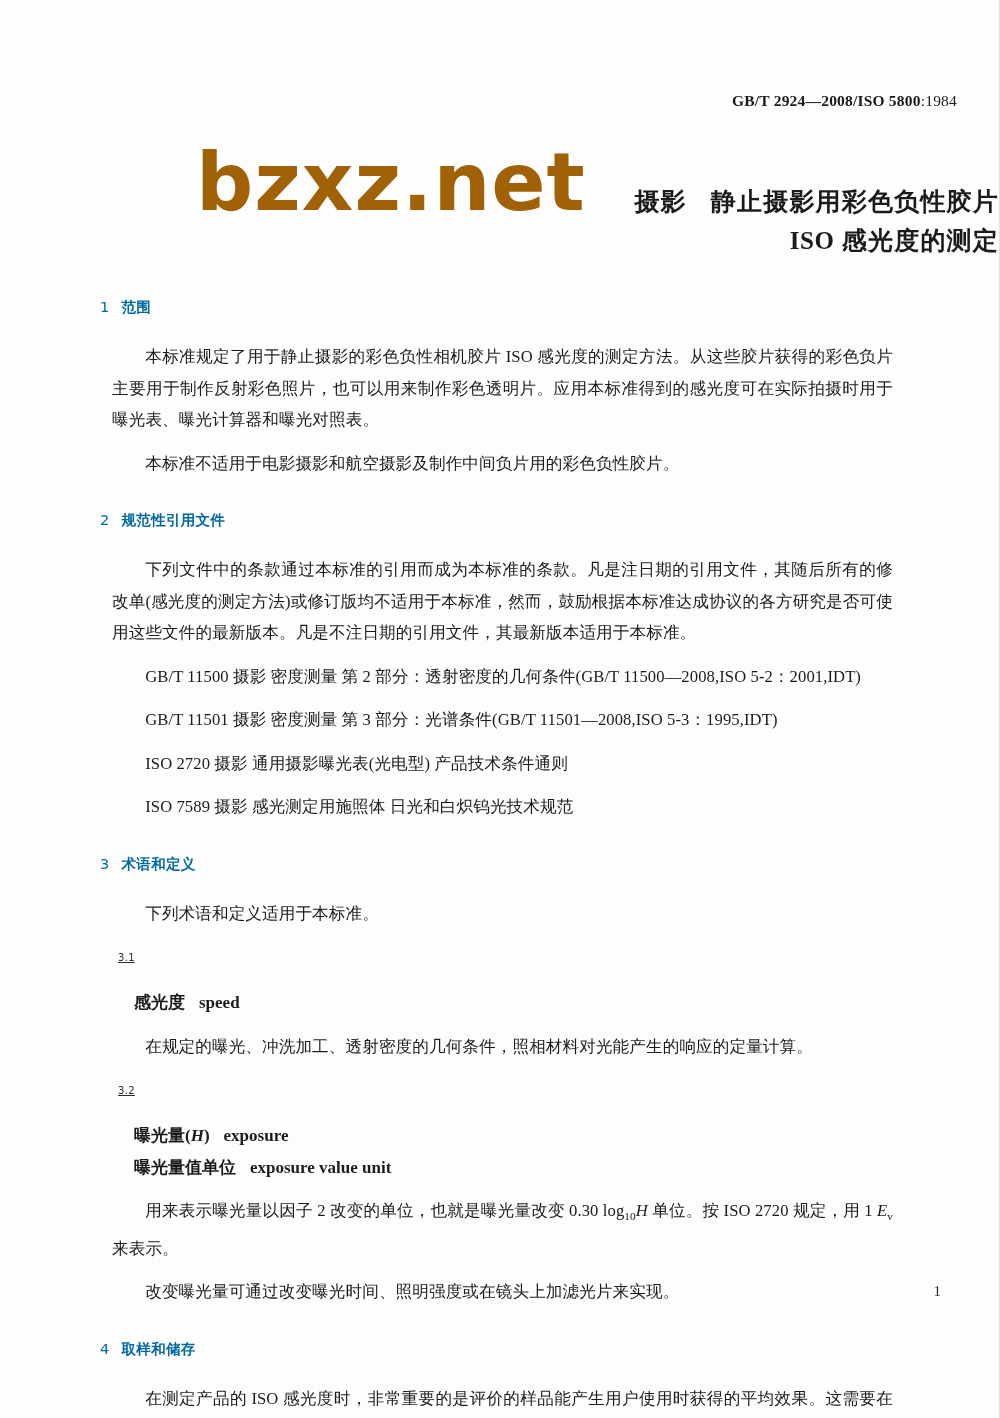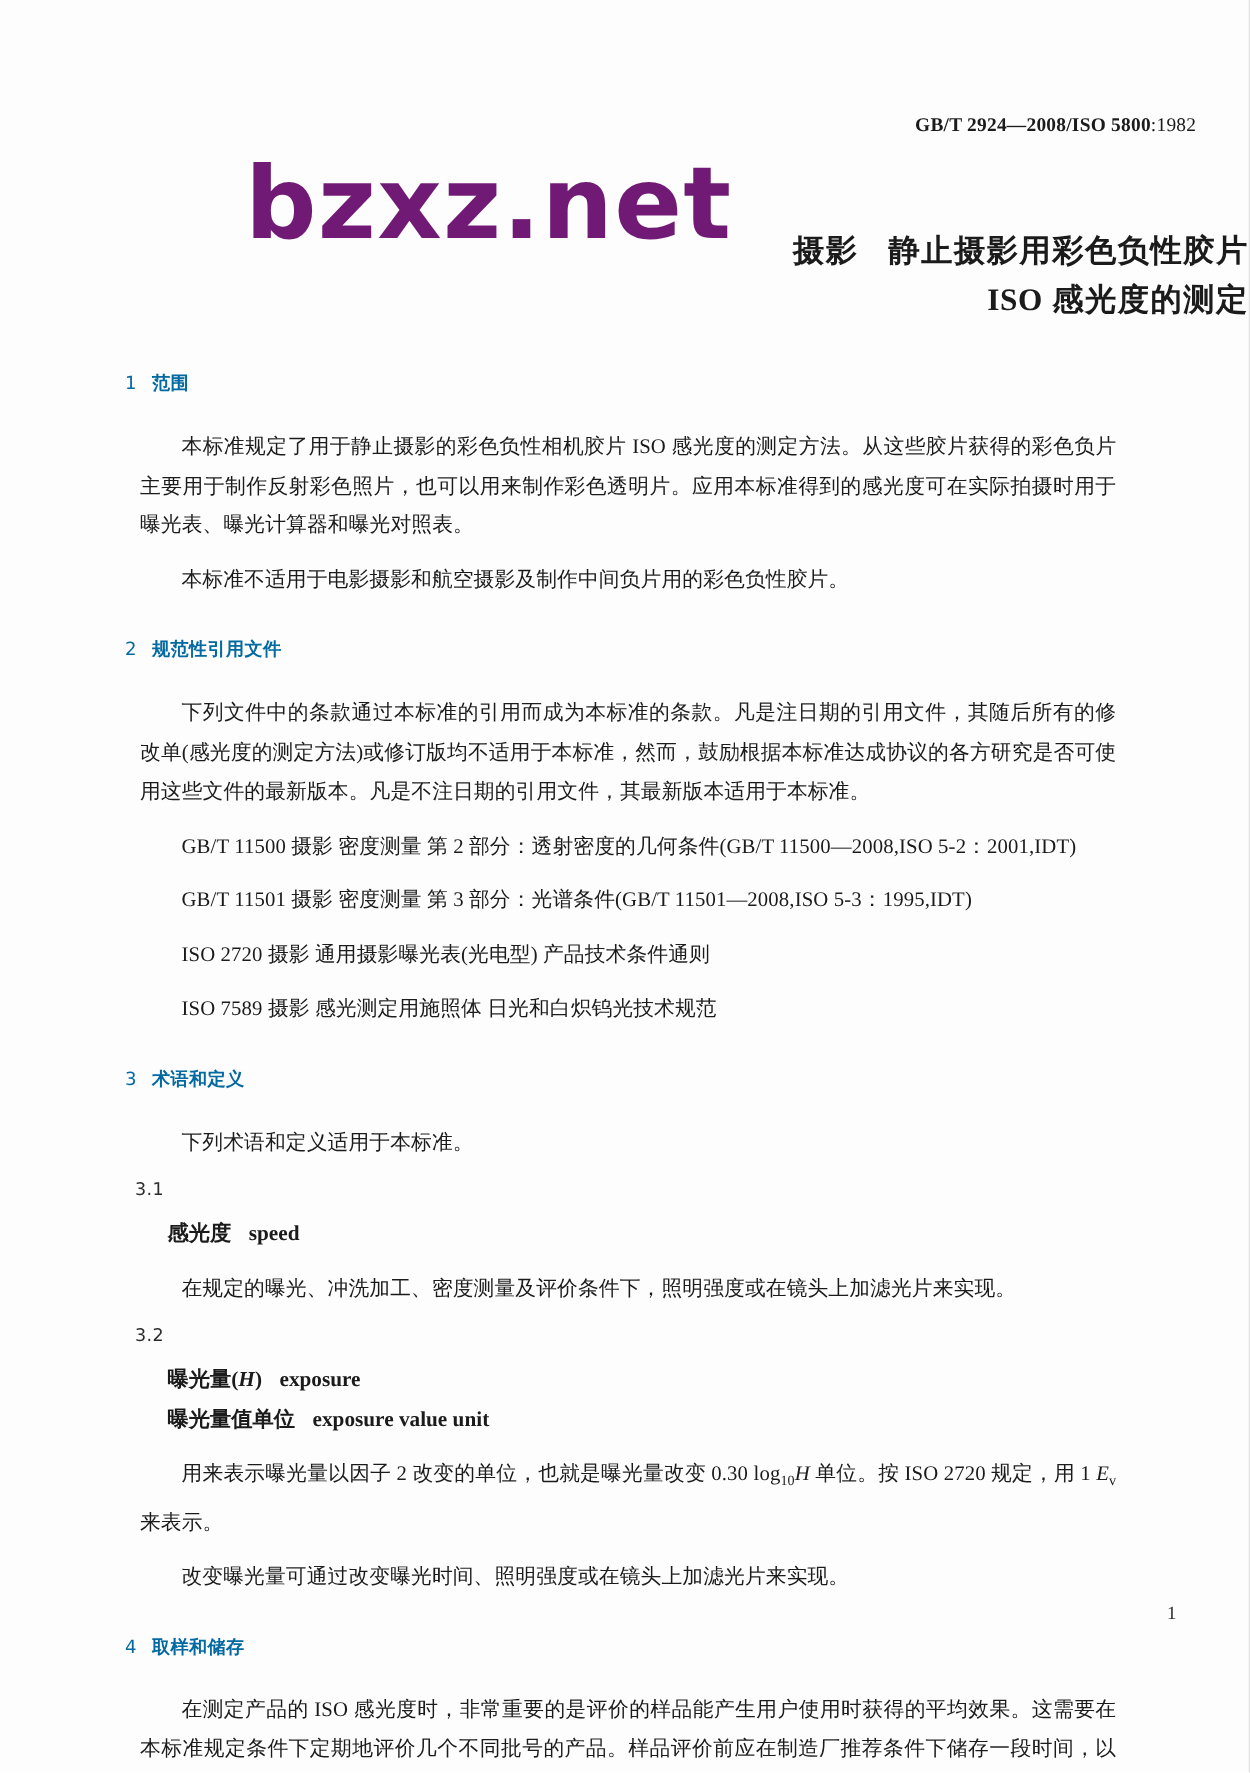--- a/index.html
+++ b/index.html
@@ -18,26 +18,26 @@
     width: 1000px;
     height: 1418px;
     background: #fdfdfd;
     border-right: 1px solid #e3e3e3;
     overflow: hidden;
   }
   
   .watermark {
     position: absolute;
     left: 196px;
-    top: 116px;
+    top: 136px;
     font-family: "DejaVu Sans", sans-serif;
     font-weight: bold;
     font-size: 80px;
     letter-spacing: 1px;
-    color: #701a75;
+    color: #a16207;
     user-select: none;
     pointer-events: none;
     z-index: 0;
     white-space: nowrap;
   }
   
   .run-head {
     position: absolute;
     right: 42px;
     top: 92px;
@@ -76,26 +76,27 @@
     font-family: "DejaVu Sans", sans-serif;
     font-size: 14.5px;
     font-weight: bold;
     color: #0369a1;
     letter-spacing: .3px;
     line-height: 22px;
   }
   h2.sec .num { font-weight: normal; }
   h2.sec .gap { display: inline-block; width: 12px; }
   .clause {
-    margin: 8px;
+    margin: 18px;
     font-family: "DejaVu Sans", sans-serif;
-    font-size: 14px;
+    font-size: 10px;
     color: #2b2b2b;
     line-height: 22px;
     letter-spacing: .3px;
+    text-decoration: underline;
   }
   p.para {
     margin: 12px;
     font-size: 16.6px;
     line-height: 31.5px;
     text-align: justify;
     text-justify: inter-ideograph;
     letter-spacing: .1px;
   }
   p.indent { text-indent: 2em; }
@@ -124,21 +125,21 @@
   }
 </style>
 </head>
 <body>
 
 <div class="page">
 
   <div class="watermark">bzxz.net</div>
 
   <div class="run-head">
-    <span class="b">GB/T 2924—2008/ISO 5800</span><span>:</span><span>1982</span>
+    <span class="b">GB/T 2924—2008/ISO 5800</span><span>:</span><span>1984</span>
   </div>
 
   <div class="title-block">
     <div class="title-line">
       <span>摄影</span><span class="sp"></span><span>静止摄影用彩色负性胶片</span>
     </div>
     <div class="title-line">
       <span class="lat">ISO</span>&nbsp;<span>感光度的测定</span>
     </div>
   </div>
@@ -169,21 +170,21 @@
     <h2 class="sec">
       <span class="num">3</span><span class="gap"></span><span>术语和定义</span>
     </h2>
     <div class="sp1"></div>
     <p class="para indent">下列术语和定义适用于本标准。</p>
 
     <div class="clause">3.1</div>
     <div class="term">
       <span>感光度</span><span class="gap"></span><span>speed</span>
     </div>
-    <p class="para indent">在规定的曝光、冲洗加工、密度测量及评价条件下，照明强度或在镜头上加滤光片来实现。</p>
+    <p class="para indent">在规定的曝光、冲洗加工、透射密度的几何条件，照相材料对光能产生的响应的定量计算。</p>
 
     <div class="clause">3.2</div>
     <div class="term">
       <span>曝光量(<i class="sym">H</i>)</span><span class="gap"></span><span>exposure</span>
     </div>
 
     <div class="term">
       <span>曝光量值单位</span><span class="gap"></span><span>exposure value unit</span>
     </div>
     <p class="para indent">用来表示曝光量以因子 2 改变的单位，也就是曝光量改变 <span class="nb">0.30 log<sub>10</sub><i class="sym">H</i></span> 单位。按 ISO 2720 规定，用 1 <i class="sym">E</i><sub>v</sub> 来表示。</p>

